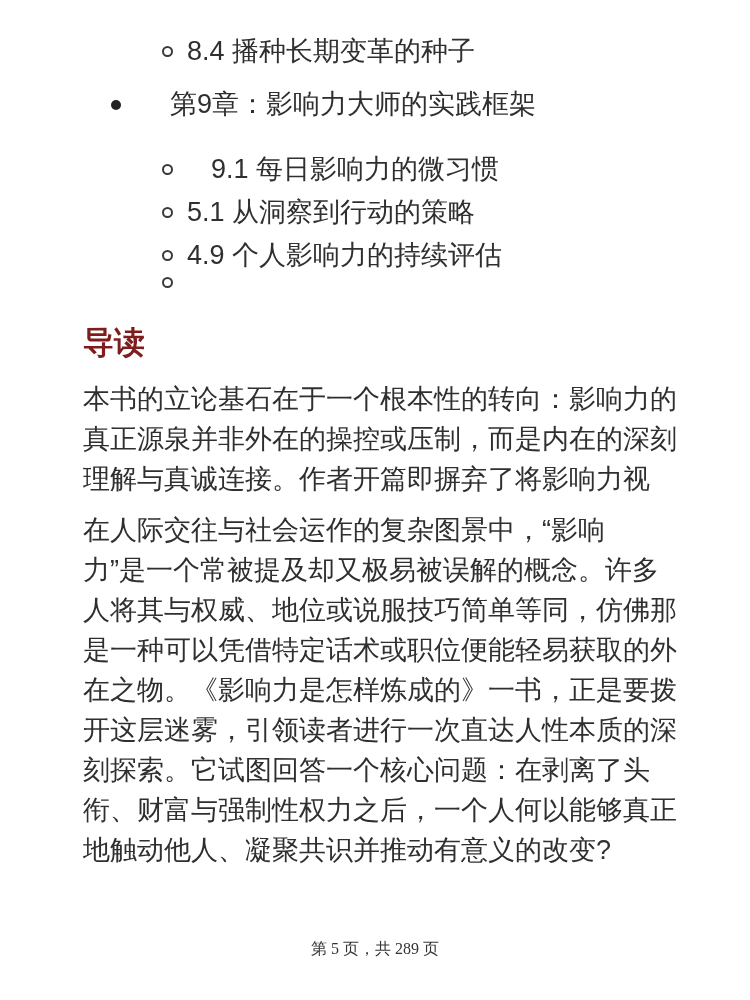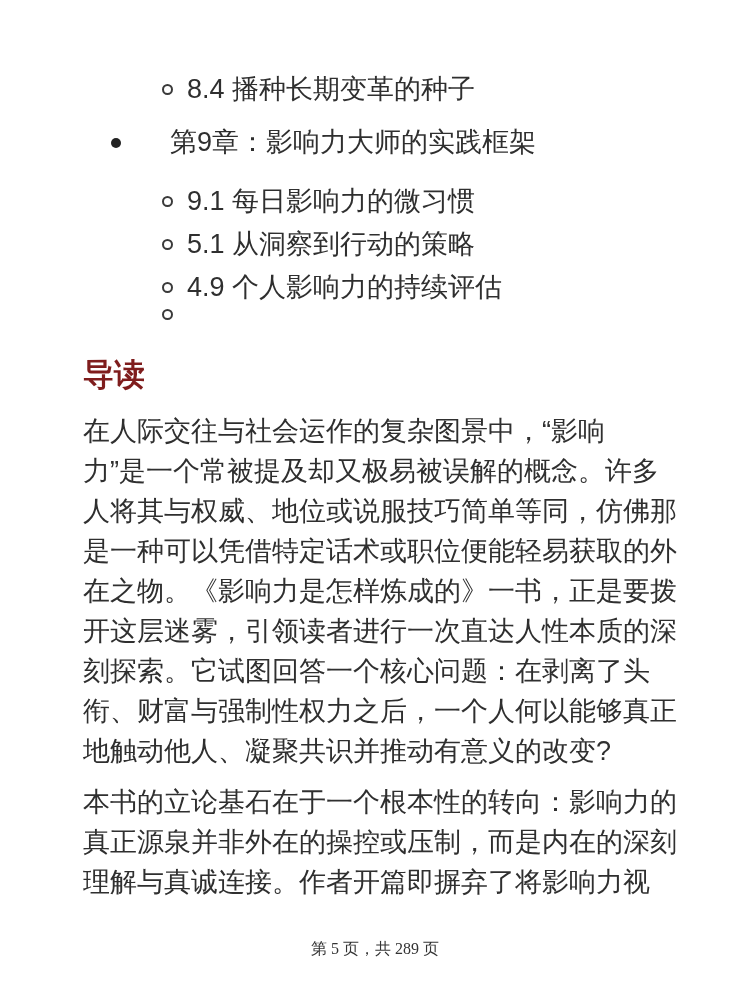--- a/index.html
+++ b/index.html
@@ -9,21 +9,21 @@
   }
   body {
     width: 750px;
     height: 1000px;
     position: relative;
     font-family: "Liberation Sans", sans-serif;
     color: #2f2f2f;
     overflow: hidden;
   }
   .content {
-    padding: 68px 55px 0 83px;
+    padding: 30px 55px 0 83px;
   }
 
   
   .toc-row {
     display: flex;
     align-items: center;
     font-size: 27px;
     line-height: 43px;
     color: #2f2f2f;
   }
@@ -41,21 +41,21 @@
   .bullet-circle {
     width: 7px;
     height: 7px;
     border-radius: 50%;
     border: 2px solid #3a3a3a;
     background: transparent;
   }
   .lvl1 { margin-left: 28px; gap: 35px; }
   .lvl2 { margin-left: 79px; }
   .row-chapter { margin-top: 10px; }
-  .row-first-sub { margin-top: 16px; }
+  .row-first-sub { margin-top: 22px; gap: 24px; }
 
   
   .section-heading {
     font-size: 31px;
     line-height: 38px;
     font-weight: bold;
     color: #7f1d1d;
     margin: 36px 0 0 0;
   }
 
@@ -117,29 +117,29 @@
     </div>
 
     <div class="toc-row lvl2">
       <span class="bullet bullet-circle"></span>
     </div>
 
   </div>
 
   <h2 class="section-heading">导读</h2>
 
+  <p class="para">本书的立论基石在于一个根本性的转向：影响力的
+真正源泉并非外在的操控或压制，而是内在的深刻
+理解与真诚连接。作者开篇即摒弃了将影响力视</p>
+
   <p class="para">在人际交往与社会运作的复杂图景中，“影响
 力”是一个常被提及却又极易被误解的概念。许多
 人将其与权威、地位或说服技巧简单等同，仿佛那
 是一种可以凭借特定话术或职位便能轻易获取的外
 在之物。《影响力是怎样炼成的》一书，正是要拨
 开这层迷雾，引领读者进行一次直达人性本质的深
 刻探索。它试图回答一个核心问题：在剥离了头
 衔、财富与强制性权力之后，一个人何以能够真正
 地触动他人、凝聚共识并推动有意义的改变?</p>
 
-  <p class="para">本书的立论基石在于一个根本性的转向：影响力的
-真正源泉并非外在的操控或压制，而是内在的深刻
-理解与真诚连接。作者开篇即摒弃了将影响力视</p>
-
 </div>
 
 <div class="footer">第 5 页，共 289 页</div>
 
 </body></html>

